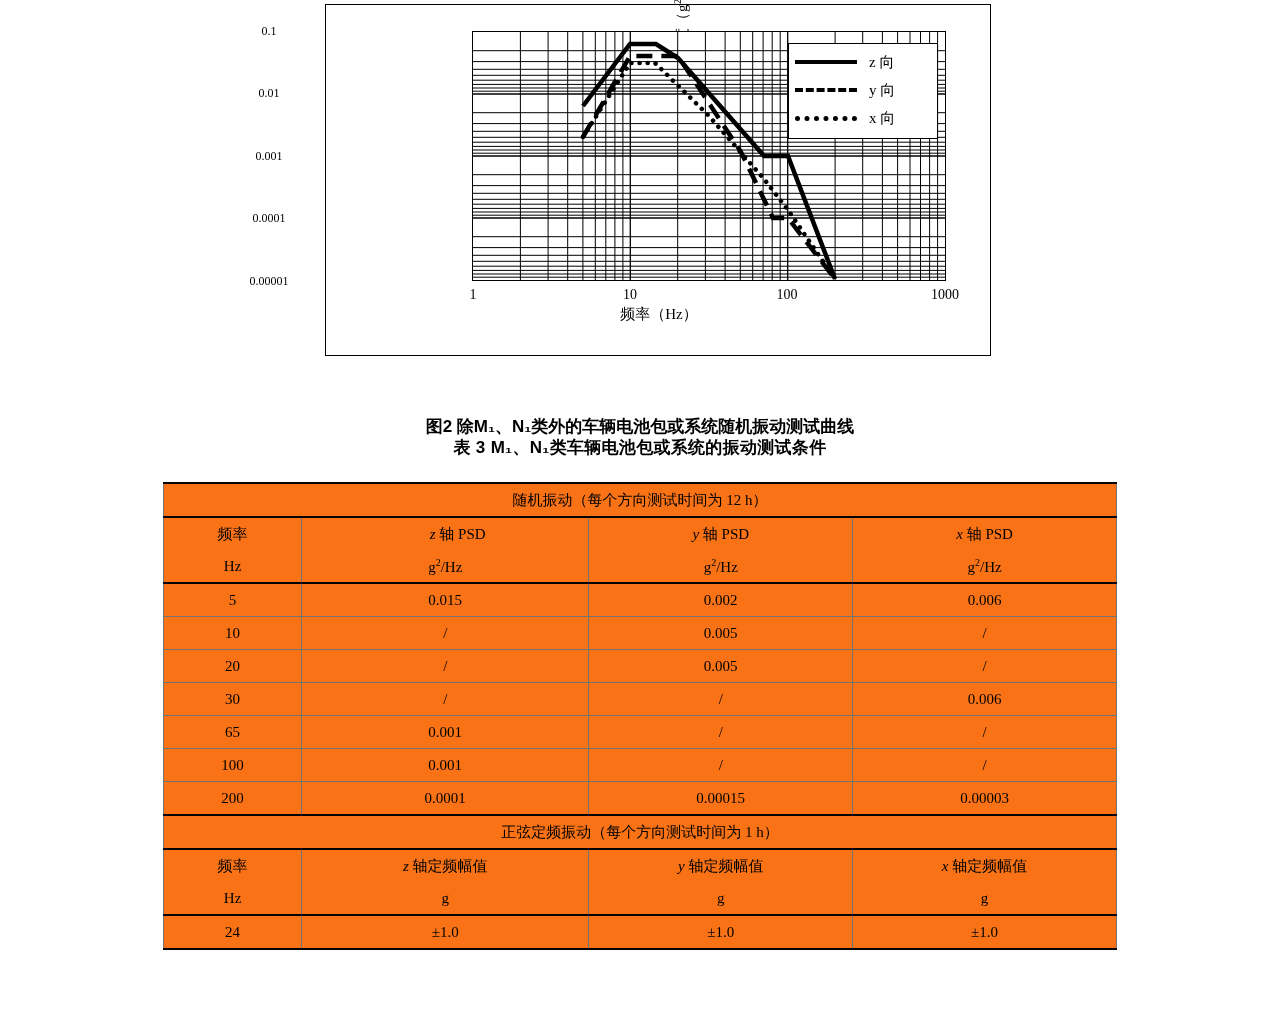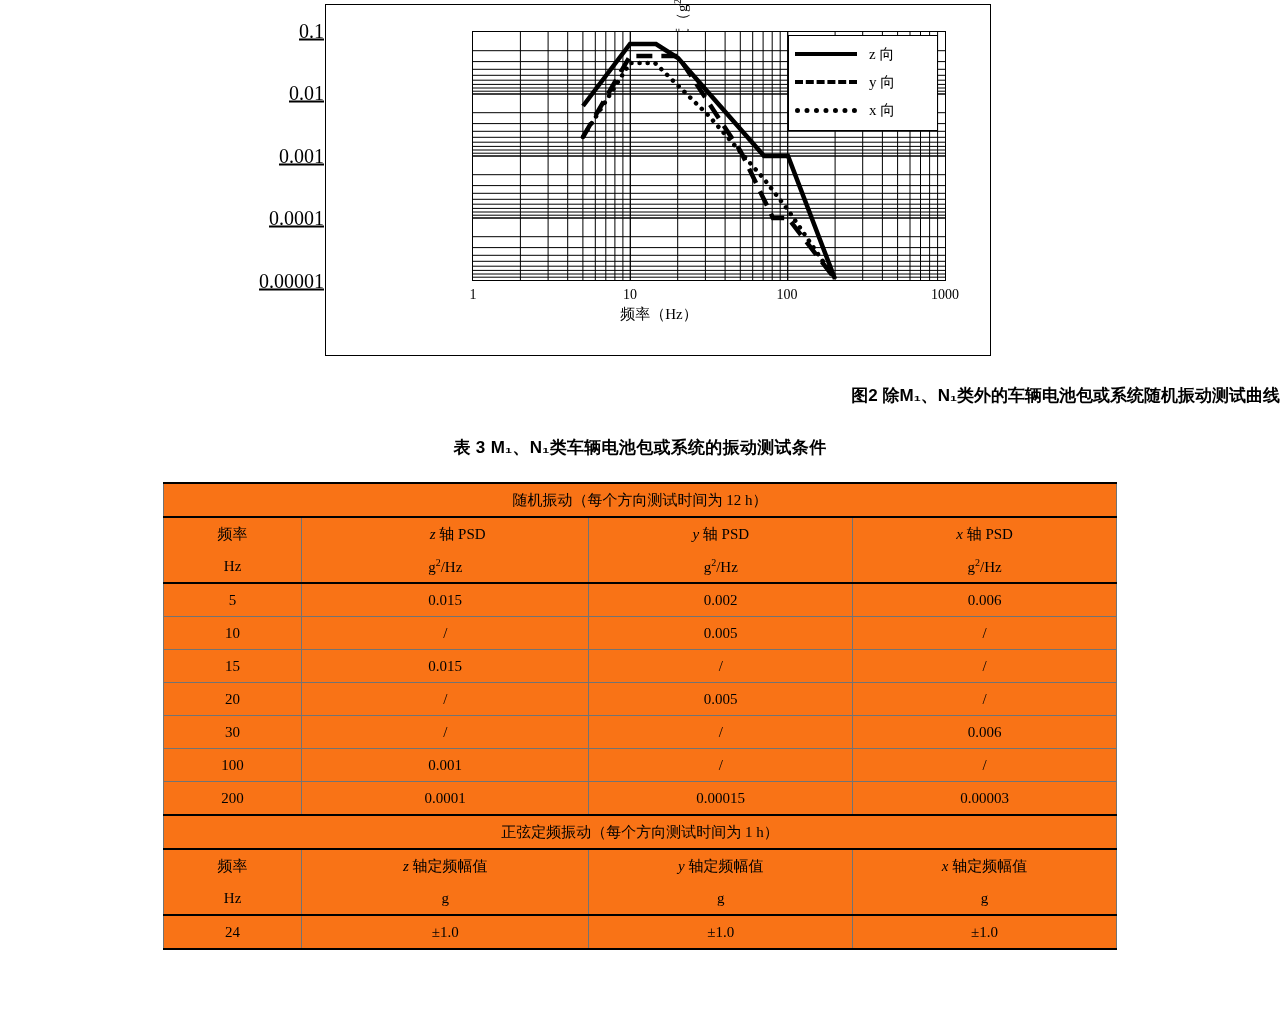--- a/index.html
+++ b/index.html
@@ -64,46 +64,45 @@
     left: 0;
     top: 300px;
     width: 666px;
     text-align: center;
     font-size: 15px;
   }
 
   .ytick {
     position: absolute;
     right: 0;
-    font-size: 20px;
-    text-align: right;
+    font-size: 12px;
+    text-align: center;
     transform: translateY(-50%);
     white-space: nowrap;
-    text-decoration: underline;
   }
   .ytick-col {
     position: absolute;
     left: 370px;
     top: 26px;
     width: 0;
     height: 250px;
   }
   .ytick-col .ytick { right: 372px; width: 110px; }
 
   .xtick {
     position: absolute;
     font-size: 14px;
     transform: translateX(-50%);
     top: 282px;
   }
 
   .legend {
     position: absolute;
     left: 462px;
-    top: 30px;
+    top: 38px;
     width: 150px;
     padding: 4px 6px 6px 6px;
     border: 1px solid #000;
     background: #fff;
     box-sizing: border-box;
   }
   .legend-row {
     display: flex;
     align-items: center;
     height: 28px;
@@ -128,21 +127,21 @@
 
   
   .caption {
     position: absolute;
     width: 100%;
     text-align: center;
     font-family: "Liberation Sans", sans-serif;
     font-weight: bold;
     font-size: 17px;
   }
-  .caption-fig { top: 384px; text-align: right; }
+  .caption-fig { top: 415px; }
   .caption-tab { top: 436px; letter-spacing: 0.3px; }
 
   
   table.vib {
     position: absolute;
     left: 163px;
     top: 482px;
     width: 954px;
     border-collapse: collapse;
     font-size: 15px;
@@ -318,36 +317,36 @@
       <td>0.002</td>
       <td>0.006</td>
     </tr>
     <tr>
       <td>10</td>
       <td>/</td>
       <td>0.005</td>
       <td>/</td>
     </tr>
     <tr>
-      <td>15</td>
-      <td>0.015</td>
-      <td>/</td>
-      <td>/</td>
-    </tr>
-    <tr>
       <td>20</td>
       <td>/</td>
       <td>0.005</td>
       <td>/</td>
     </tr>
     <tr>
       <td>30</td>
       <td>/</td>
       <td>/</td>
       <td>0.006</td>
+    </tr>
+    <tr>
+      <td>65</td>
+      <td>0.001</td>
+      <td>/</td>
+      <td>/</td>
     </tr>
     <tr>
       <td>100</td>
       <td>0.001</td>
       <td>/</td>
       <td>/</td>
     </tr>
     <tr>
       <td class="thick-bottom">200</td>
       <td class="thick-bottom">0.0001</td>

